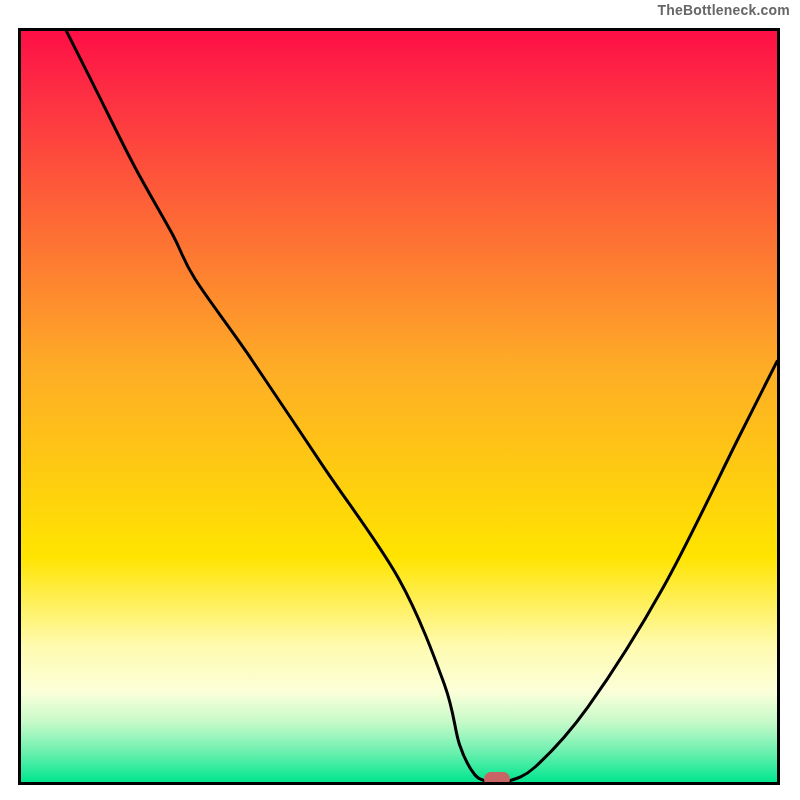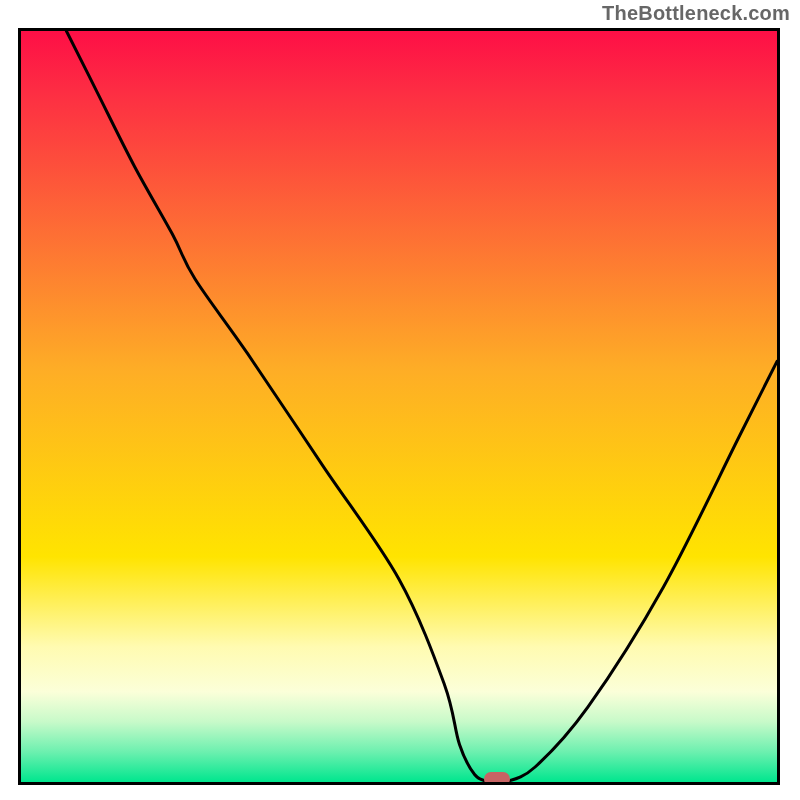--- a/index.html
+++ b/index.html
@@ -16,21 +16,21 @@
     top: 0;
     width: 800px;
     height: 800px;
     box-sizing: border-box;
   }
   .watermark {
     position: absolute;
     top: 2px;
     right: 10px;
     font-family: Arial, Helvetica, sans-serif;
-    font-size: 20px;
+    font-size: 14px;
     font-weight: 600;
     color: #676767;
     letter-spacing: 0.2px;
   }
   .plot-border {
     position: absolute;
     left: 18px;
     top: 28px;
     width: 762px;
     height: 757px;

